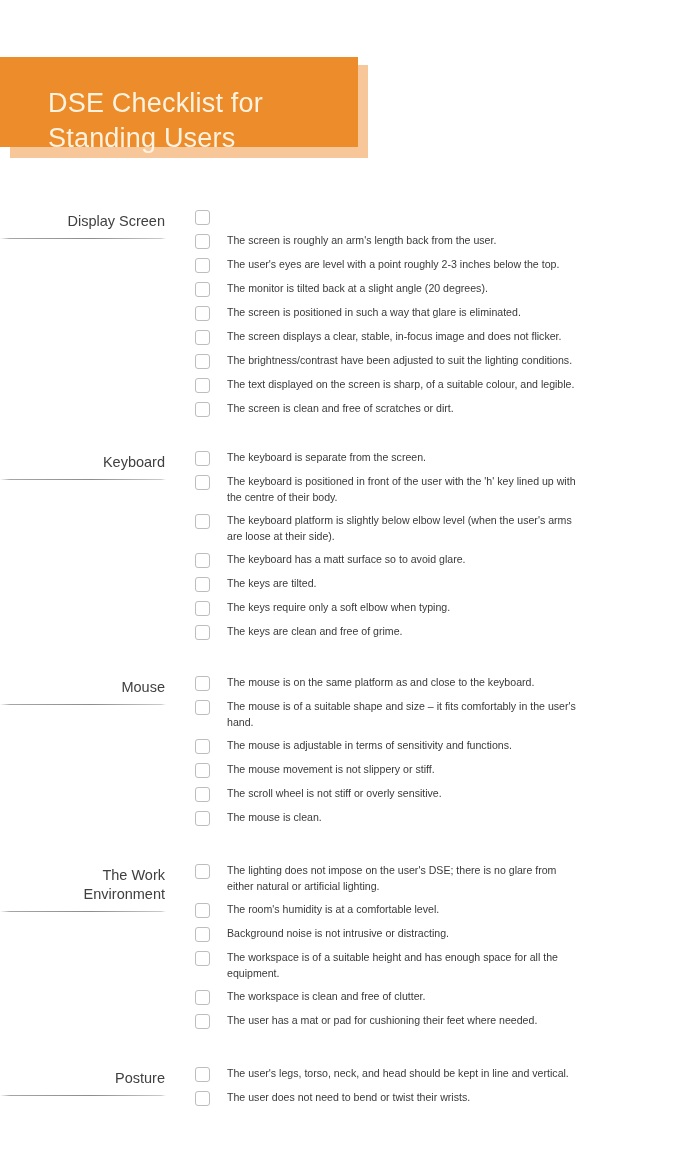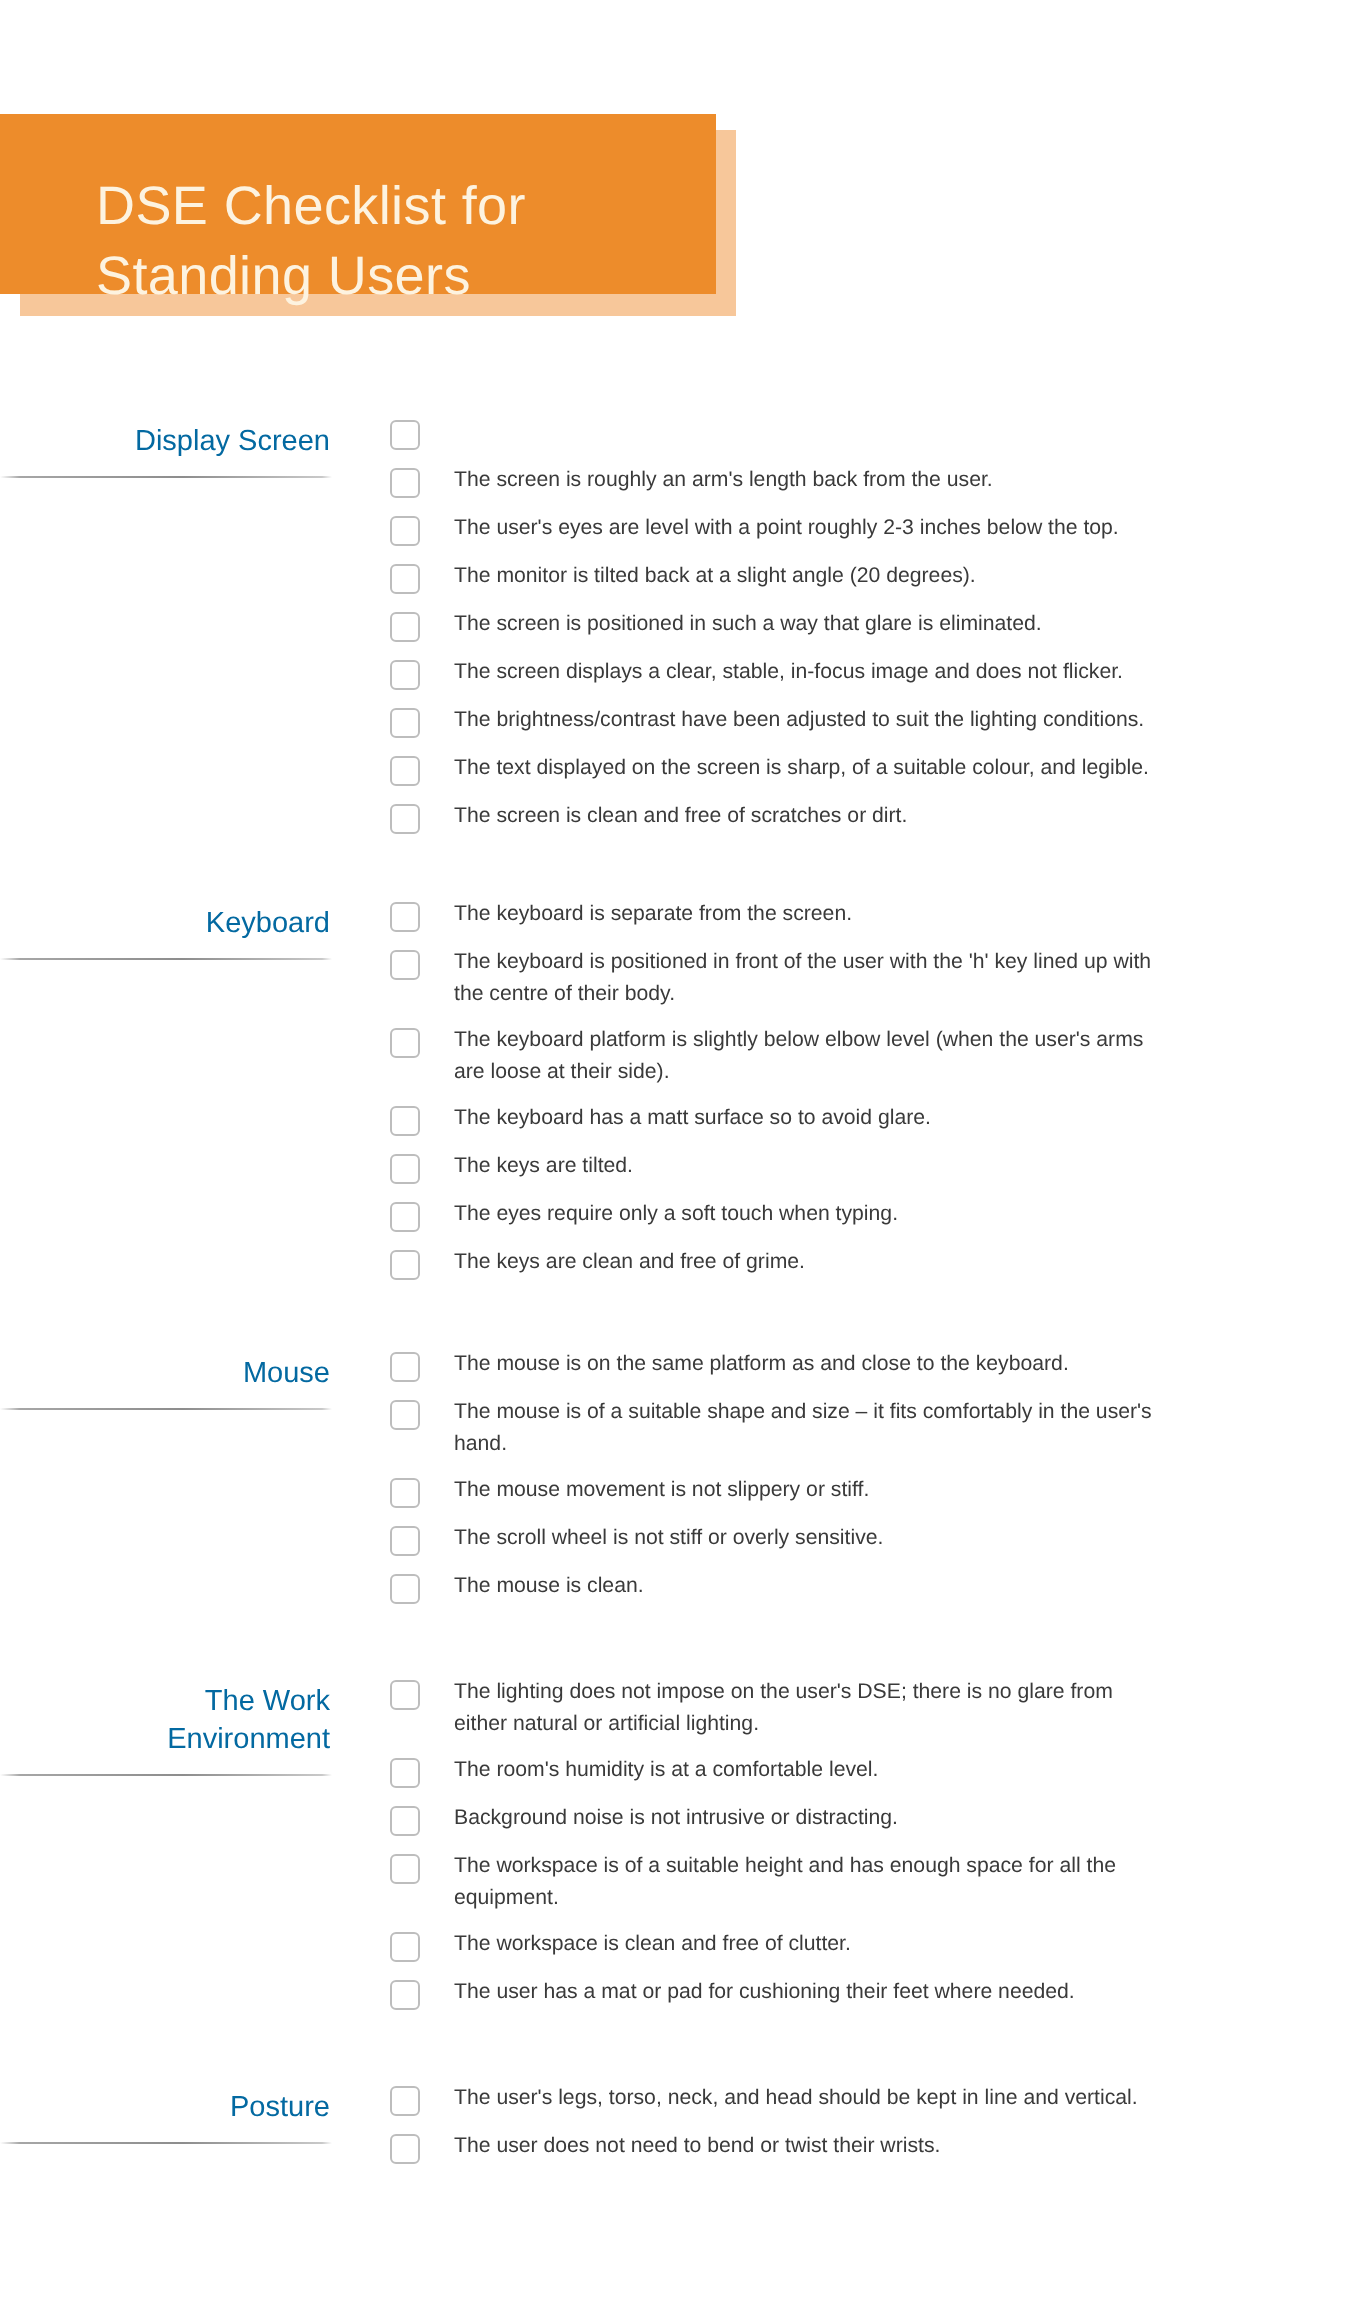--- a/index.html
+++ b/index.html
@@ -69,21 +69,21 @@
     flex: 0 0 166px;
     position: relative;
     padding-top: 9px;
   }
   .section-label {
     display: block;
     text-align: right;
     padding-right: 1px;
     font-size: 14.5px;
     line-height: 19px;
-    color: #0369a1;
+    color: #404040;
     font-weight: 400;
     white-space: pre-line;
   }
   .section-rule {
     display: block;
     margin-top: 7px;
     height: 1px;
     width: 166px;
     background: linear-gradient(to right, #ffffff 0%, #a6a6a6 6%, #8d8d8d 55%, #c9c9c9 97%, #ffffff 100%);
   }
@@ -195,41 +195,45 @@
         <div class="item">
           <span class="checkbox"></span>
           <span class="item-text">The keyboard has a matt surface so to avoid glare.</span>
         </div>
         <div class="item">
           <span class="checkbox"></span>
           <span class="item-text">The keys are tilted.</span>
         </div>
         <div class="item">
           <span class="checkbox"></span>
-          <span class="item-text">The eyes require only a soft touch when typing.</span>
+          <span class="item-text">The keys require only a soft elbow when typing.</span>
         </div>
         <div class="item">
           <span class="checkbox"></span>
           <span class="item-text">The keys are clean and free of grime.</span>
         </div>
       </div>
     </div>
     <div class="section" data-section="mouse">
       <div class="section-label-col">
         <span class="section-label">Mouse</span>
         <span class="section-rule"></span>
       </div>
       <div class="items-col">
         <div class="item">
           <span class="checkbox"></span>
           <span class="item-text">The mouse is on the same platform as and close to the keyboard.</span>
         </div>
         <div class="item">
           <span class="checkbox"></span>
           <span class="item-text">The mouse is of a suitable shape and size – it fits comfortably in the user's hand.</span>
+        </div>
+        <div class="item">
+          <span class="checkbox"></span>
+          <span class="item-text">The mouse is adjustable in terms of sensitivity and functions.</span>
         </div>
         <div class="item">
           <span class="checkbox"></span>
           <span class="item-text">The mouse movement is not slippery or stiff.</span>
         </div>
         <div class="item">
           <span class="checkbox"></span>
           <span class="item-text">The scroll wheel is not stiff or overly sensitive.</span>
         </div>
         <div class="item">

